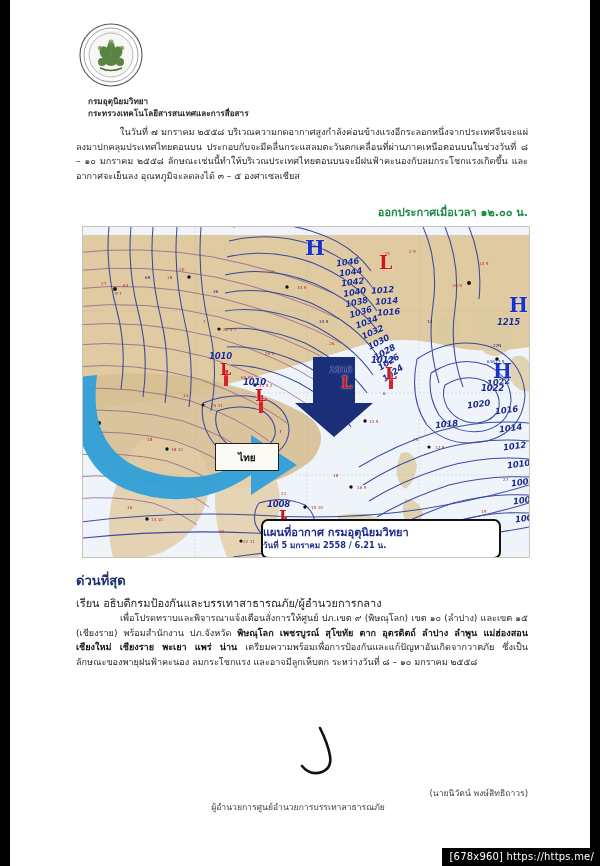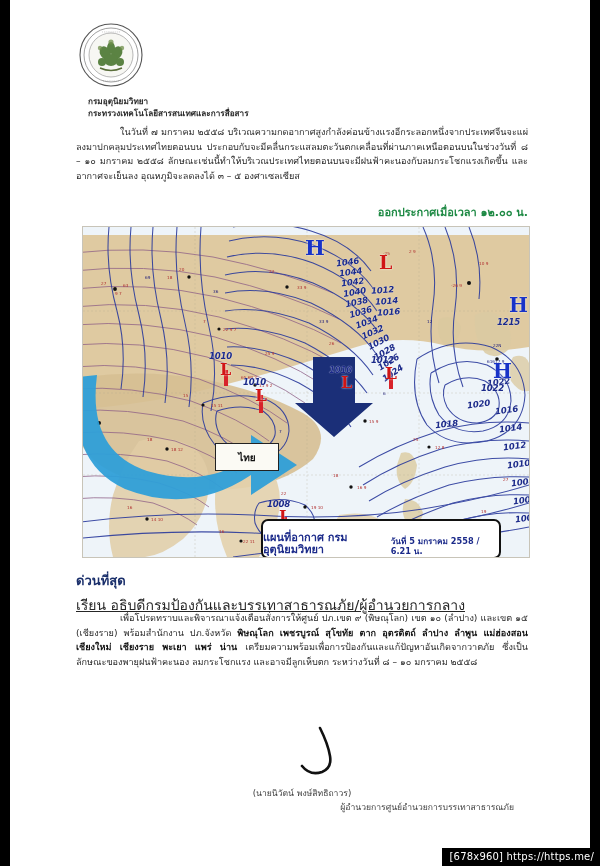--- a/index.html
+++ b/index.html
@@ -35,41 +35,41 @@
 
   .press-lbl{position:absolute;font-style:italic;font-weight:bold;color:#1b2a8a;
      font-size:8.6px;letter-spacing:-.2px;text-shadow:0 0 1px #fff;white-space:nowrap;}
   .hl{position:absolute;font-weight:bold;font-family:"DejaVu Serif","Liberation Serif",serif;
       line-height:1;text-shadow:0 0 2px #fff;}
   .hl.H{color:#1833c8;}
   .hl.L{color:#d01515;}
 
   .mapbox-title{position:absolute;left:178px;top:292px;width:236px;height:36px;
     background:#fff;border:2px solid #111;border-radius:7px;
-    display:flex;flex-direction:row;align-items:flex-end;justify-content:center;}
+    display:flex;flex-direction:column;align-items:flex-start;justify-content:center;}
   .mapbox-title .t1{font-size:11px;font-weight:bold;color:#1b2a8a;line-height:1.15;}
   .mapbox-title .t2{font-size:8.2px;font-weight:bold;color:#1b2a8a;line-height:1.3;}
 
   .thai-box{position:absolute;left:132px;top:216px;width:62px;height:26px;
     background:#fbfaf4;border:1.6px solid #222;border-radius:0;
     display:flex;align-items:center;justify-content:center;}
   .thai-box span{font-size:10px;font-weight:bold;color:#111;}
 
   
   .urgent{position:absolute;left:66px;top:570px;font-size:13px;font-weight:bold;color:#1a2f6b;}
-  .to-line{position:absolute;left:66px;top:594px;width:452px;font-size:14px;color:#262626;text-decoration:underline;}
+  .to-line{position:absolute;left:66px;top:594px;width:452px;font-size:11px;color:#262626;}
   .para2{position:absolute;left:66px;top:611px;width:452px;font-size:9.1px;color:#262626;line-height:1.62;text-align:justify;}
   .para2 .ind{display:inline-block;width:44px;}
   .para2 b{font-weight:bold;color:#111;}
 
   
   .sig-mark{position:absolute;left:268px;top:726px;width:70px;height:56px;}
-  .sig-name{position:absolute;left:66px;top:786px;width:452px;text-align:center;
+  .sig-name{position:absolute;left:66px;top:786px;width:452px;text-align:right;
     font-size:8.6px;color:#3a3a3a;}
-  .sig-role{position:absolute;left:52px;top:800px;width:452px;text-align:right;
+  .sig-role{position:absolute;left:62px;top:800px;width:452px;text-align:center;
     font-size:8.6px;color:#3a3a3a;}
 
   
   .watermark{position:absolute;right:0;bottom:0;background:#000;color:#fff;
     font-size:10px;padding:3px 6px 4px 8px;letter-spacing:.2px;
     font-family:"DejaVu Sans","Liberation Sans",sans-serif;}
 </style>
 </head>
 <body>
 

